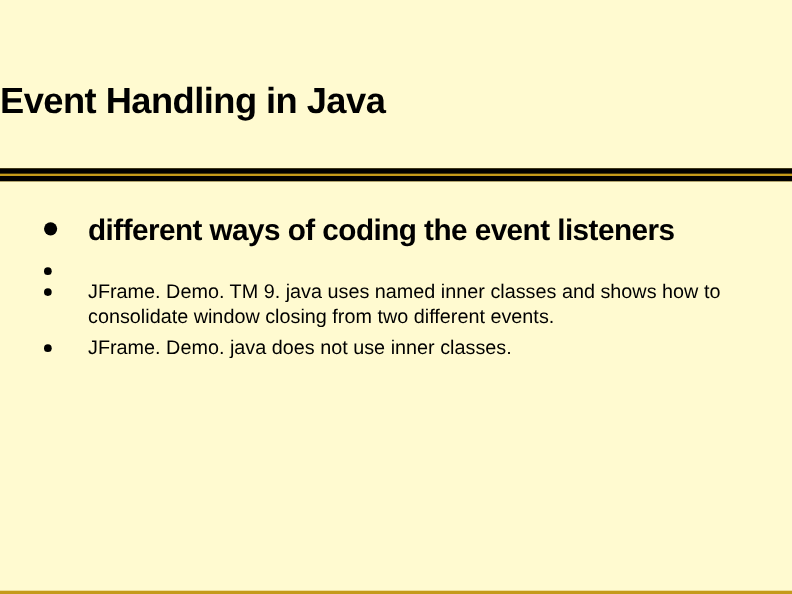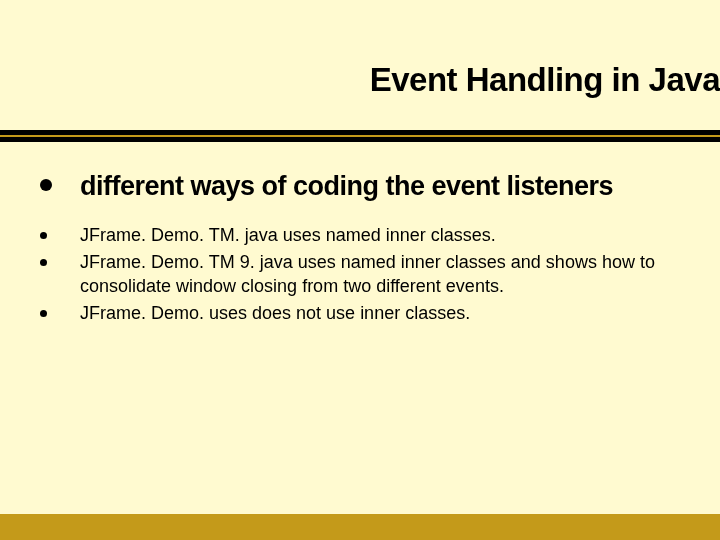--- a/index.html
+++ b/index.html
@@ -6,45 +6,45 @@
   html, body { width: 720px; height: 540px; overflow: hidden; }
   body {
     background: #c49a1a;
     font-family: Arial, Helvetica, sans-serif;
     color: #000;
     position: relative;
   }
   .title-band {
     background: #fffad0;
     width: 100%;
-    height: 130px;
+    height: 153px;
     display: flex;
     align-items: center;
-    justify-content: flex-end;
+    justify-content: flex-start;
   }
   .title {
     font-weight: 900;
     font-size: 33px;
     letter-spacing: -0.5px;
     text-align: center;
     margin-top: 30px;
   }
   .divider-wrap { width: 100%; }
   .divider-black { background: #000; height: 5px; width: 100%; }
   .divider-gap { background: #c49a1a; height: 2px; width: 100%; }
   .content-band {
     background: #fffad0;
     width: 100%;
     height: 372px;
     padding: 28px 40px 20px 40px;
   }
   .main-item {
     display: flex;
     align-items: flex-start;
-    margin-bottom: 20px;
+    margin-bottom: 8px;
   }
   .main-bullet {
     width: 12px; height: 12px; border-radius: 50%; background: #000;
     flex: 0 0 12px; margin-top: 9px; margin-right: 28px;
   }
   .main-text {
     font-weight: 900;
     font-size: 27px;
     line-height: 1.25;
     letter-spacing: -0.5px;
@@ -80,24 +80,23 @@
 
 <div class="content-band">
 
   <div class="main-item">
     <span class="main-bullet"></span>
     <span class="main-text">different ways of coding the event listeners</span>
   </div>
 
   <div class="sub-item">
     <span class="sub-bullet"></span>
-    <span class="sub-text">JFrame. Demo. TM. java uses named inner classes.</span>
   </div>
   <div class="sub-item">
     <span class="sub-bullet"></span>
     <span class="sub-text">JFrame. Demo. TM 9. java uses named inner classes and shows how to consolidate window closing from two different events.</span>
   </div>
   <div class="sub-item">
     <span class="sub-bullet"></span>
-    <span class="sub-text">JFrame. Demo. uses does not use inner classes.</span>
+    <span class="sub-text">JFrame. Demo. java does not use inner classes.</span>
   </div>
 
 </div>
 
 </body></html>

